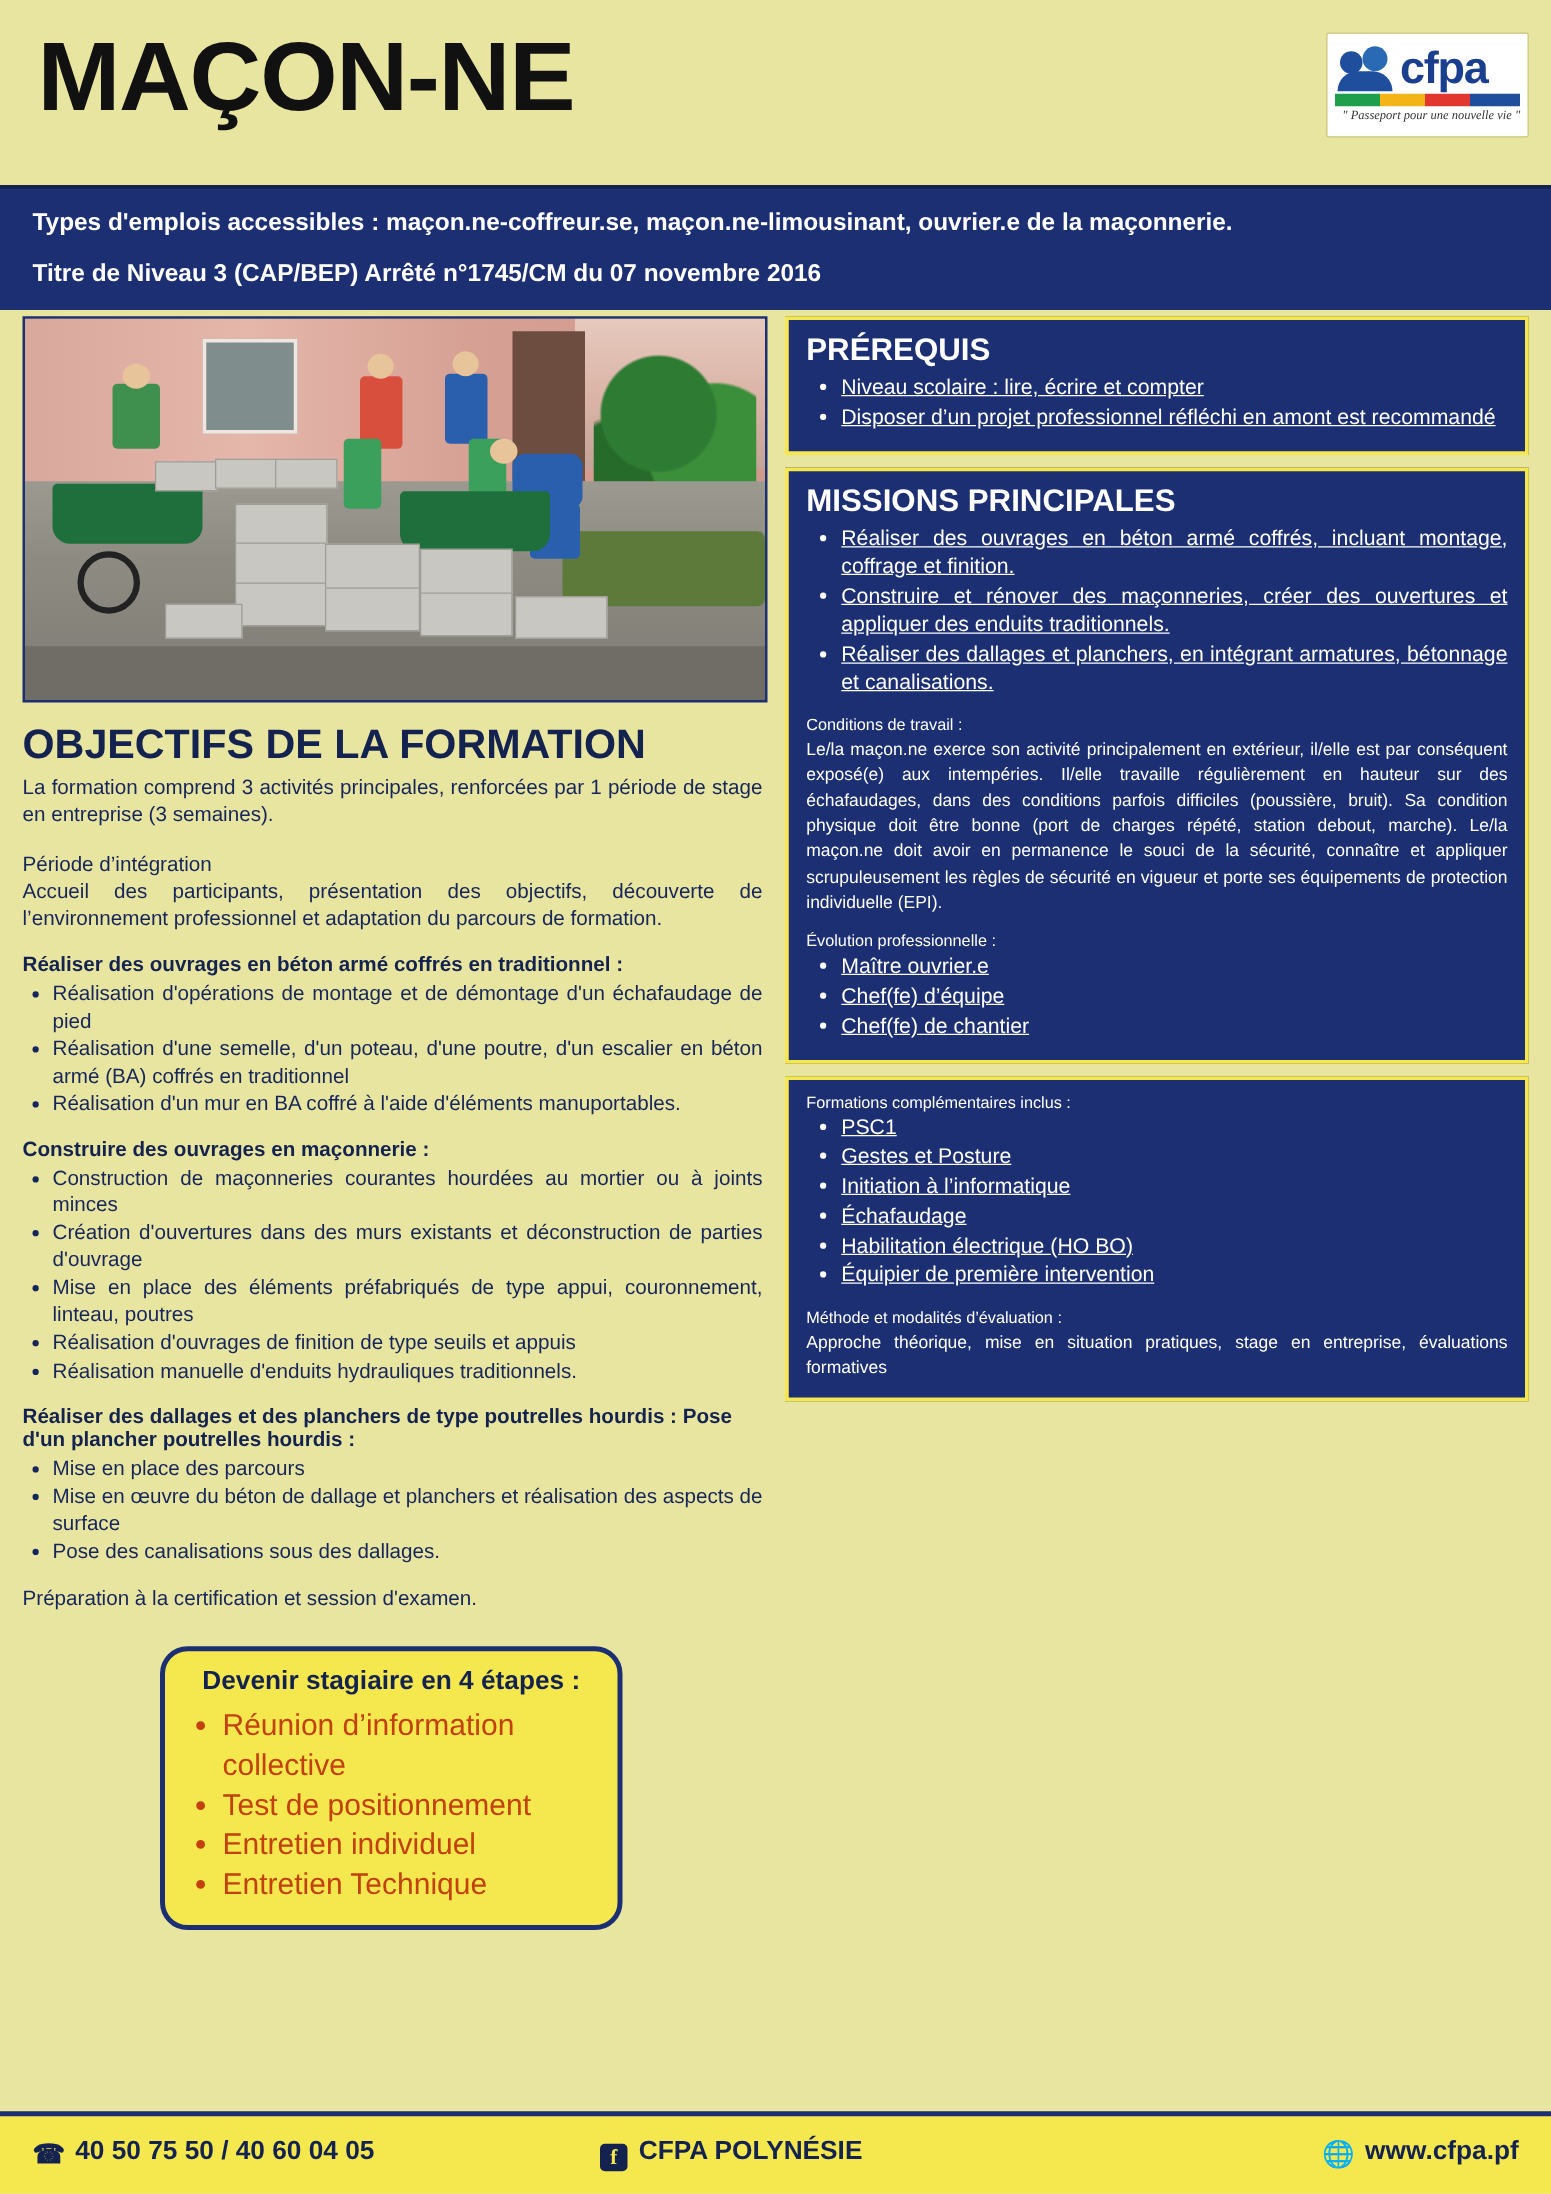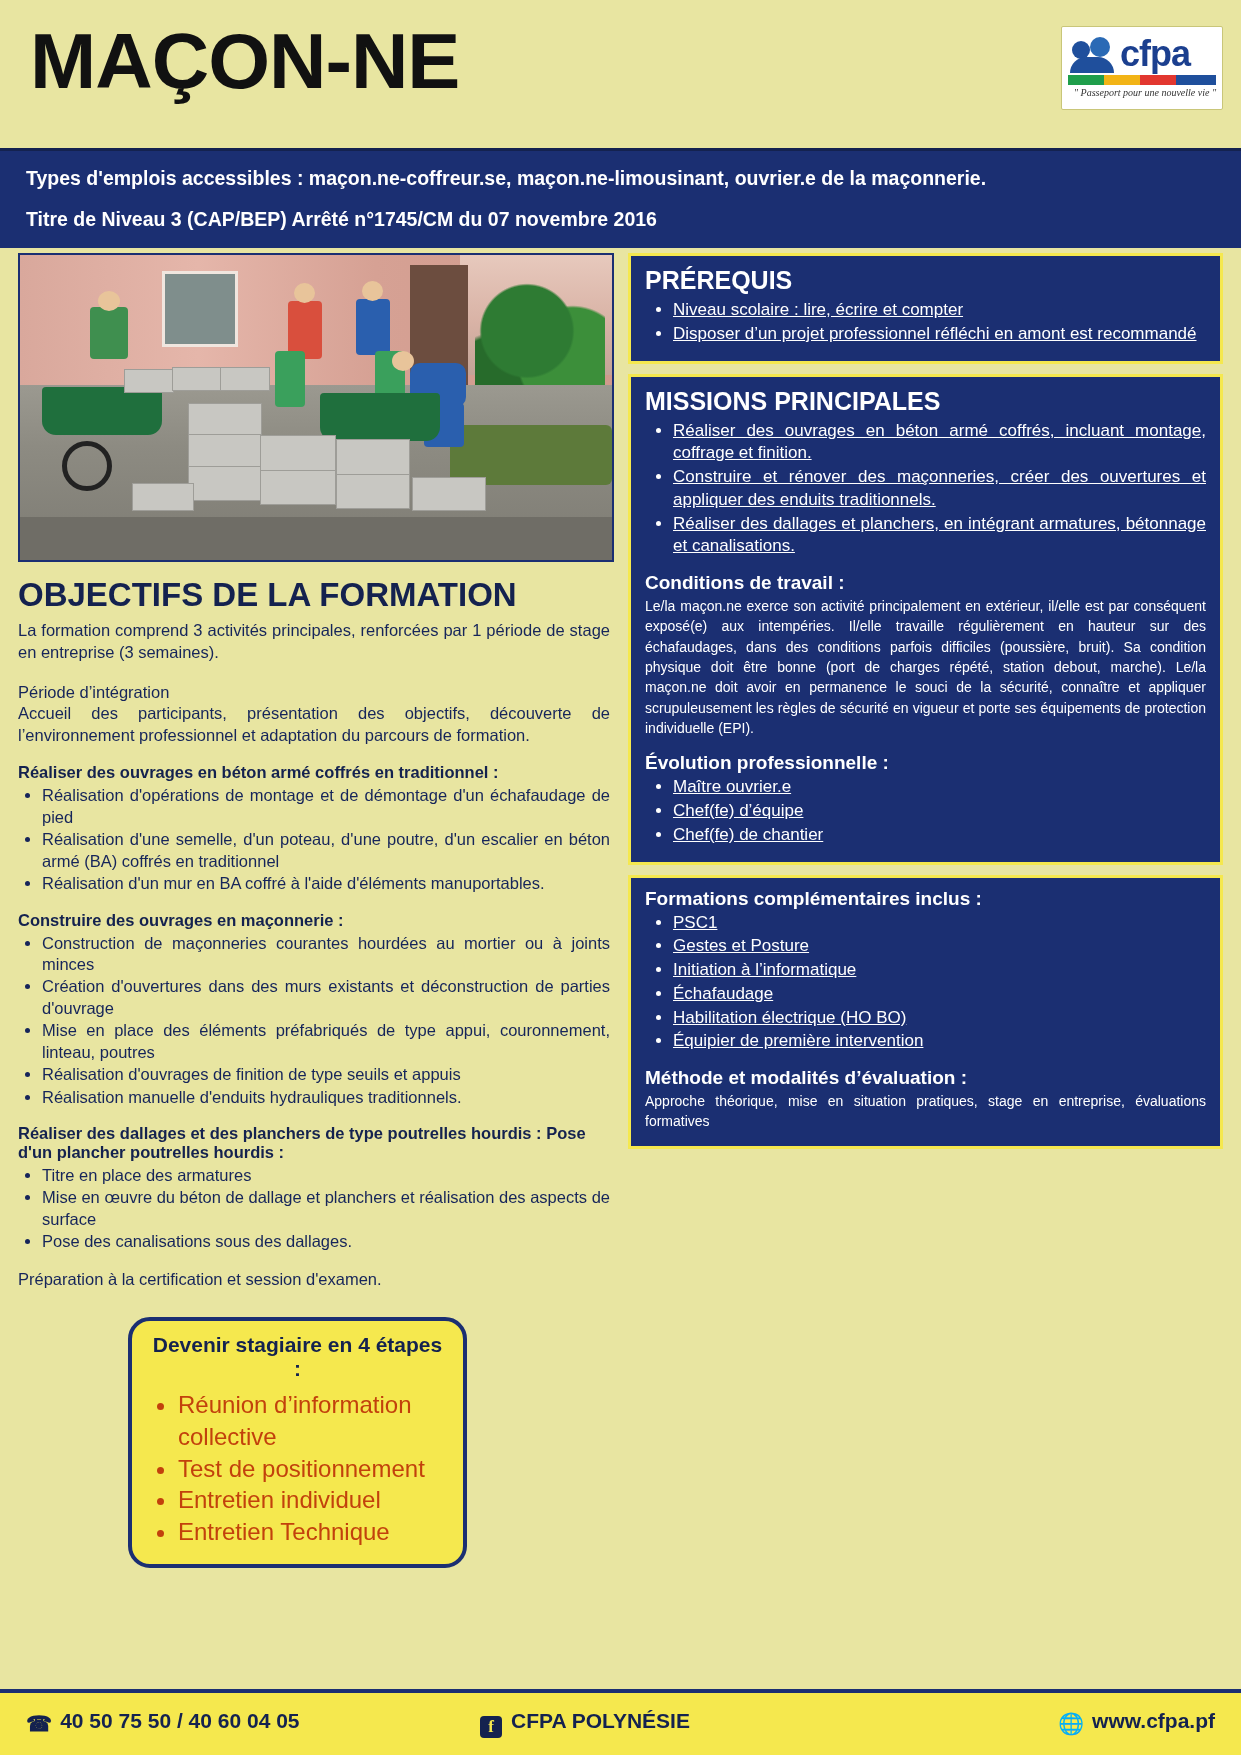--- a/index.html
+++ b/index.html
@@ -113,21 +113,21 @@
   }
   .ptxt { font-size:16.5px; line-height:1.33; color:#16255a; margin-top:7px; text-align:justify; }
   .ptxt.nm { margin-top:0; }
   .bold-head { font-size:16.5px; font-weight:bold; color:#14224f; margin-top:16px; }
   ul.l { margin:3px 0 0 0; padding-left:24px; }
   ul.l li { font-size:16.5px; line-height:1.30; color:#16255a; margin-bottom:1px; text-align:justify; }
 
   
   .steps {
     margin:26px 0 0 110px;
-    width:339px;
+    width:370px;
     background:#f5e84e;
     border:4px solid #1b2f72;
     border-radius:22px;
     padding:12px 16px 16px 16px;
     box-sizing:border-box;
   }
   .steps .st-title { text-align:center; font-size:21px; font-weight:bold; color:#14224f; }
   .steps ul { margin:8px 0 0 0; padding-left:30px; }
   .steps ul li { font-size:24px; line-height:1.33; color:#c2410c; }
 
@@ -136,21 +136,21 @@
   .boxy {
     background:#1b2f72;
     border:3px solid #f5e84e;
     box-sizing:border-box;
     padding:10px 14px 14px 14px;
     color:#ffffff;
   }
   .boxy h2 { margin:0 0 4px 0; font-size:25px; font-weight:bold; color:#ffffff; }
   .boxy ul { margin:2px 0 0 0; padding-left:28px; }
   .boxy ul li { font-size:17px; line-height:1.34; color:#ffffff; text-align:justify; margin-bottom:1px;text-decoration:underline; }
-  .boxy .sub { font-size:19px; font-weight:bold; margin-top:14px; }
+  .boxy .sub { font-size:13px; font-weight:normal; margin-top:14px; }
   .boxy p { margin:2px 0 0 0; font-size:14px; line-height:1.45; text-align:justify; color:#ffffff; }
   .sp8 { height:10px; }
 
   
   .footer {
     position:absolute; left:0; bottom:0; width:1241px; height:62px;
     background:#f5e84e;
     border-top:4px solid #1b2f72;
   }
   .footer .phone {
@@ -260,21 +260,21 @@
     <ul class="l">
       <li>Construction de maçonneries courantes hourdées au mortier ou à joints minces</li>
       <li>Création d'ouvertures dans des murs existants et déconstruction de parties d'ouvrage</li>
       <li>Mise en place des éléments préfabriqués de type appui, couronnement, linteau, poutres</li>
       <li>Réalisation d'ouvrages de finition de type seuils et appuis</li>
       <li>Réalisation manuelle d'enduits hydrauliques traditionnels.</li>
     </ul>
 
     <div class="bold-head">Réaliser des dallages et des planchers de type poutrelles hourdis : Pose d'un plancher poutrelles hourdis :</div>
     <ul class="l">
-      <li>Titre en place des armatures</li>
+      <li>Mise en place des parcours</li>
       <li>Mise en œuvre du béton de dallage et planchers et réalisation des aspects de surface</li>
       <li>Pose des canalisations sous des dallages.</li>
     </ul>
 
     <div class="ptxt" style="margin-top:16px;">Préparation à la certification et session d'examen.</div>
 
     <div class="steps">
       <div class="st-title">Devenir stagiaire en 4 étapes :</div>
       <ul>
         <li>Réunion d’information collective</li>

